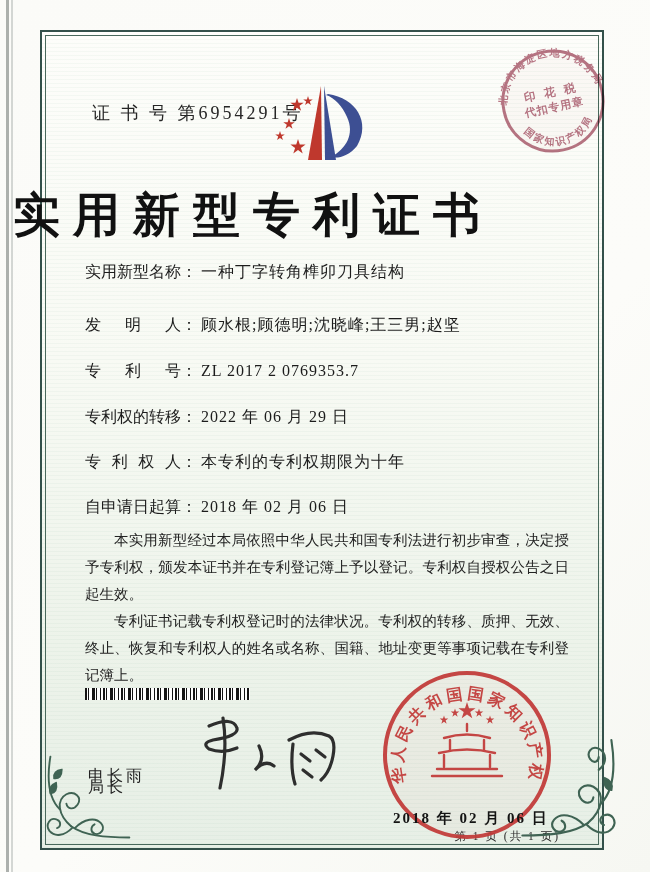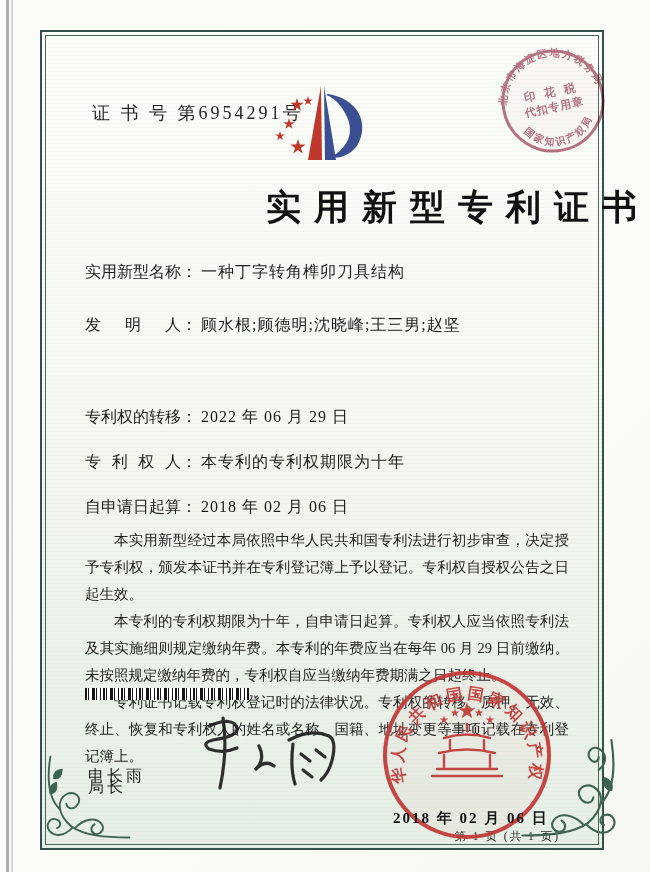--- a/index.html
+++ b/index.html
@@ -26,22 +26,22 @@
     position:absolute;inset:0;
     background:repeating-linear-gradient(0deg,rgba(125,175,150,.12) 0 1px,transparent 1px 4px);
     opacity:.55;pointer-events:none;
   }
 
   .cert-no{position:absolute;left:92px;top:101px;font-size:18px;letter-spacing:3px;color:#262626;}
 
   .logo{position:absolute;left:258px;top:80px;width:132px;height:96px;}
 
   .title{
-    position:absolute;left:0;top:184px;width:650px;text-align:right;
-    font-size:35px;font-weight:700;letter-spacing:13px;text-indent:13px;color:#111;
+    position:absolute;left:0;top:184px;width:650px;text-align:left;
+    font-size:47px;font-weight:700;letter-spacing:13px;text-indent:13px;color:#111;
   }
 
   .field-row{position:absolute;left:85px;width:505px;font-size:16px;color:#1c1c1c;white-space:nowrap;}
   .flabel{display:inline-block;width:96px;text-align:justify;text-align-last:justify;vertical-align:bottom;}
   .fcolon{display:inline-block;margin-right:4px;}
   .fvalue{letter-spacing:1px;}
   .row0{top:262px;} .row1{top:315px;} .row2{top:361px;}
   .row3{top:407px;} .row4{top:452px;} .row5{top:497px;}
 
   .body-text{position:absolute;left:85px;top:527px;width:484px;font-size:14.5px;line-height:27px;
@@ -108,33 +108,35 @@
   </svg>
 
   <div class="title">实用新型专利证书</div>
 
   <div class="field-row row1">
     <span class="flabel">发明人</span><span class="fcolon">：</span><span class="fvalue">顾水根;顾德明;沈晓峰;王三男;赵坚</span>
   </div>
   <div class="field-row row0">
     <span class="flabel">实用新型名称</span><span class="fcolon">：</span><span class="fvalue">一种丁字转角榫卯刀具结构</span>
   </div>
+  <div class="field-row row2">
+    <span class="flabel">专利号</span><span class="fcolon">：</span><span class="fvalue">ZL 2017 2 0769353.7</span>
+  </div>
   <div class="field-row row3">
     <span class="flabel">专利权的转移</span><span class="fcolon">：</span><span class="fvalue">2022 年 06 月 29 日</span>
   </div>
   <div class="field-row row4">
     <span class="flabel">专利权人</span><span class="fcolon">：</span><span class="fvalue">本专利的专利权期限为十年</span>
   </div>
   <div class="field-row row5">
     <span class="flabel">自申请日起算</span><span class="fcolon">：</span><span class="fvalue">2018 年 02 月 06 日</span>
   </div>
 
   <div class="body-text">
     <p>本实用新型经过本局依照中华人民共和国专利法进行初步审查，决定授予专利权，颁发本证书并在专利登记簿上予以登记。专利权自授权公告之日起生效。</p>
-    <p>本专利的专利权期限为十年，自申请日起算。专利权人应当依照专利法及其实施细则规定缴纳年费。本专利的年费应当在每年 06 月 29 日前缴纳。未按照规定缴纳年费的，专利权自应当缴纳年费期满之日起终止。</p>
     <p>专利证书记载专利权登记时的法律状况。专利权的转移、质押、无效、终止、恢复和专利权人的姓名或名称、国籍、地址变更等事项记载在专利登记簿上。</p>
   </div>
 
   <div class="barcode"></div>
 
   <div class="issuer-title">局长</div>
   <div class="issuer-name">申长雨</div>
 
   <svg class="signature" viewBox="0 0 150 92">
     <g fill="none" stroke="#1a1a1a" stroke-width="3.2" stroke-linecap="round" opacity="0.9">

